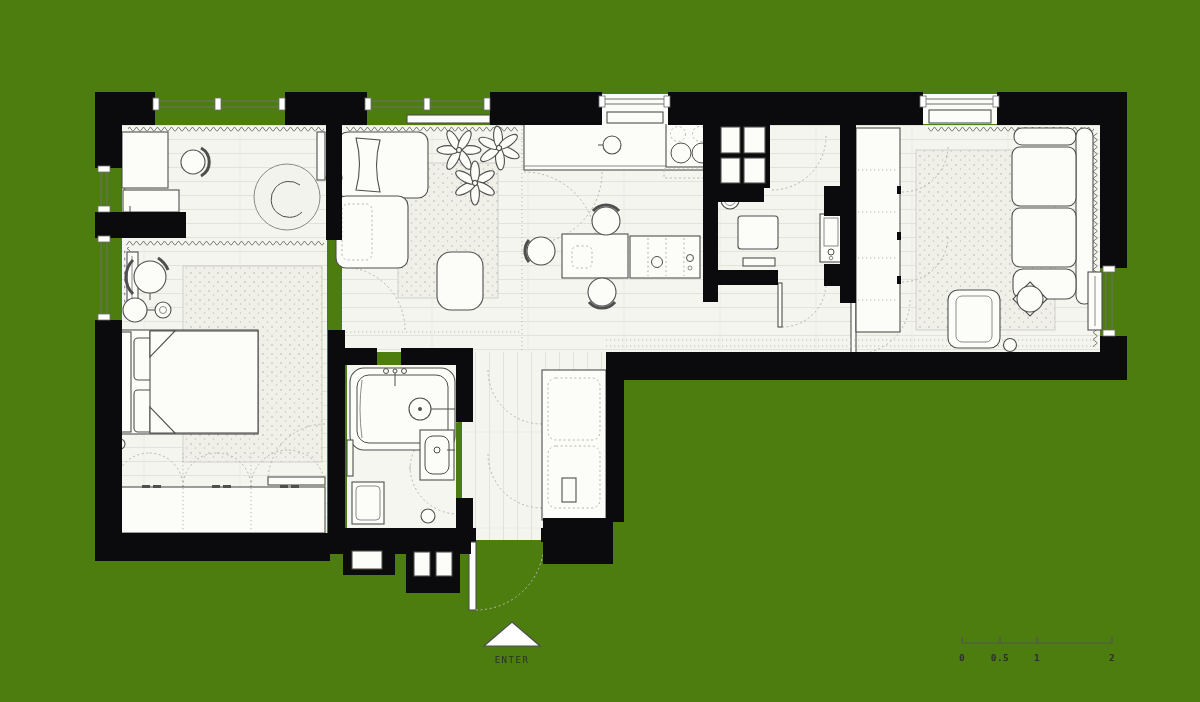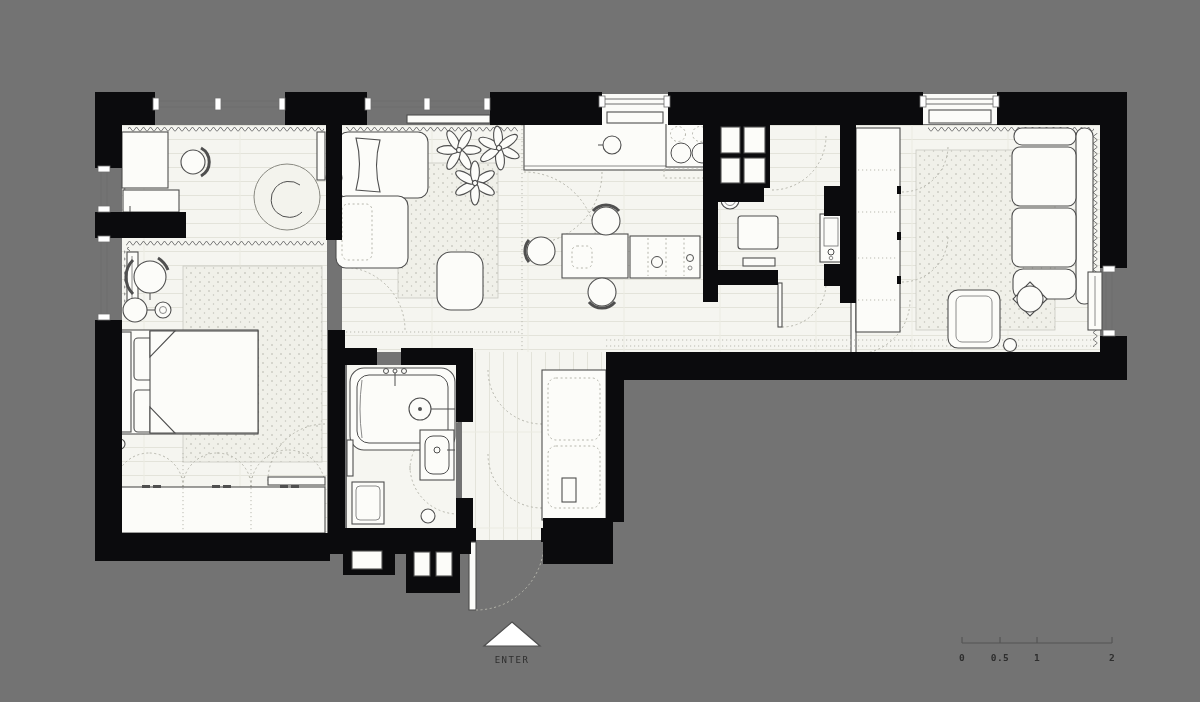--- a/index.html
+++ b/index.html
@@ -1,16 +1,16 @@
 <!DOCTYPE html>
 <html><head>
 <meta charset="utf-8">
 <style>
   html,body{margin:0;padding:0;background:#ffffff;}
-  .stage{width:1200px;height:702px;position:relative;background:#737373;overflow:hidden;}
+  .stage{width:1200px;height:702px;position:relative;background:#4d7c0f;overflow:hidden;}
   svg{display:block;}
   .w{fill:#0b0b0d;}
   .f{fill:#fcfcf9;stroke:#4f4f4f;stroke-width:1.1;}
   .t{fill:none;stroke:#4f4f4f;stroke-width:1;}
   .t2{fill:none;stroke:#6f6f6f;stroke-width:0.8;}
   .dash{fill:none;stroke:#b6b6ac;stroke-width:1;stroke-dasharray:2 2.6;}
   .dotl{fill:none;stroke:#b9b9b0;stroke-width:1;stroke-dasharray:1.2 2.8;}
   .wf{fill:none;stroke:#6f6f6f;stroke-width:1;}
   .mul{fill:#ffffff;stroke:#6f6f6f;stroke-width:0.8;}
   .rug{stroke:#c9c9c0;stroke-width:0.8;}

